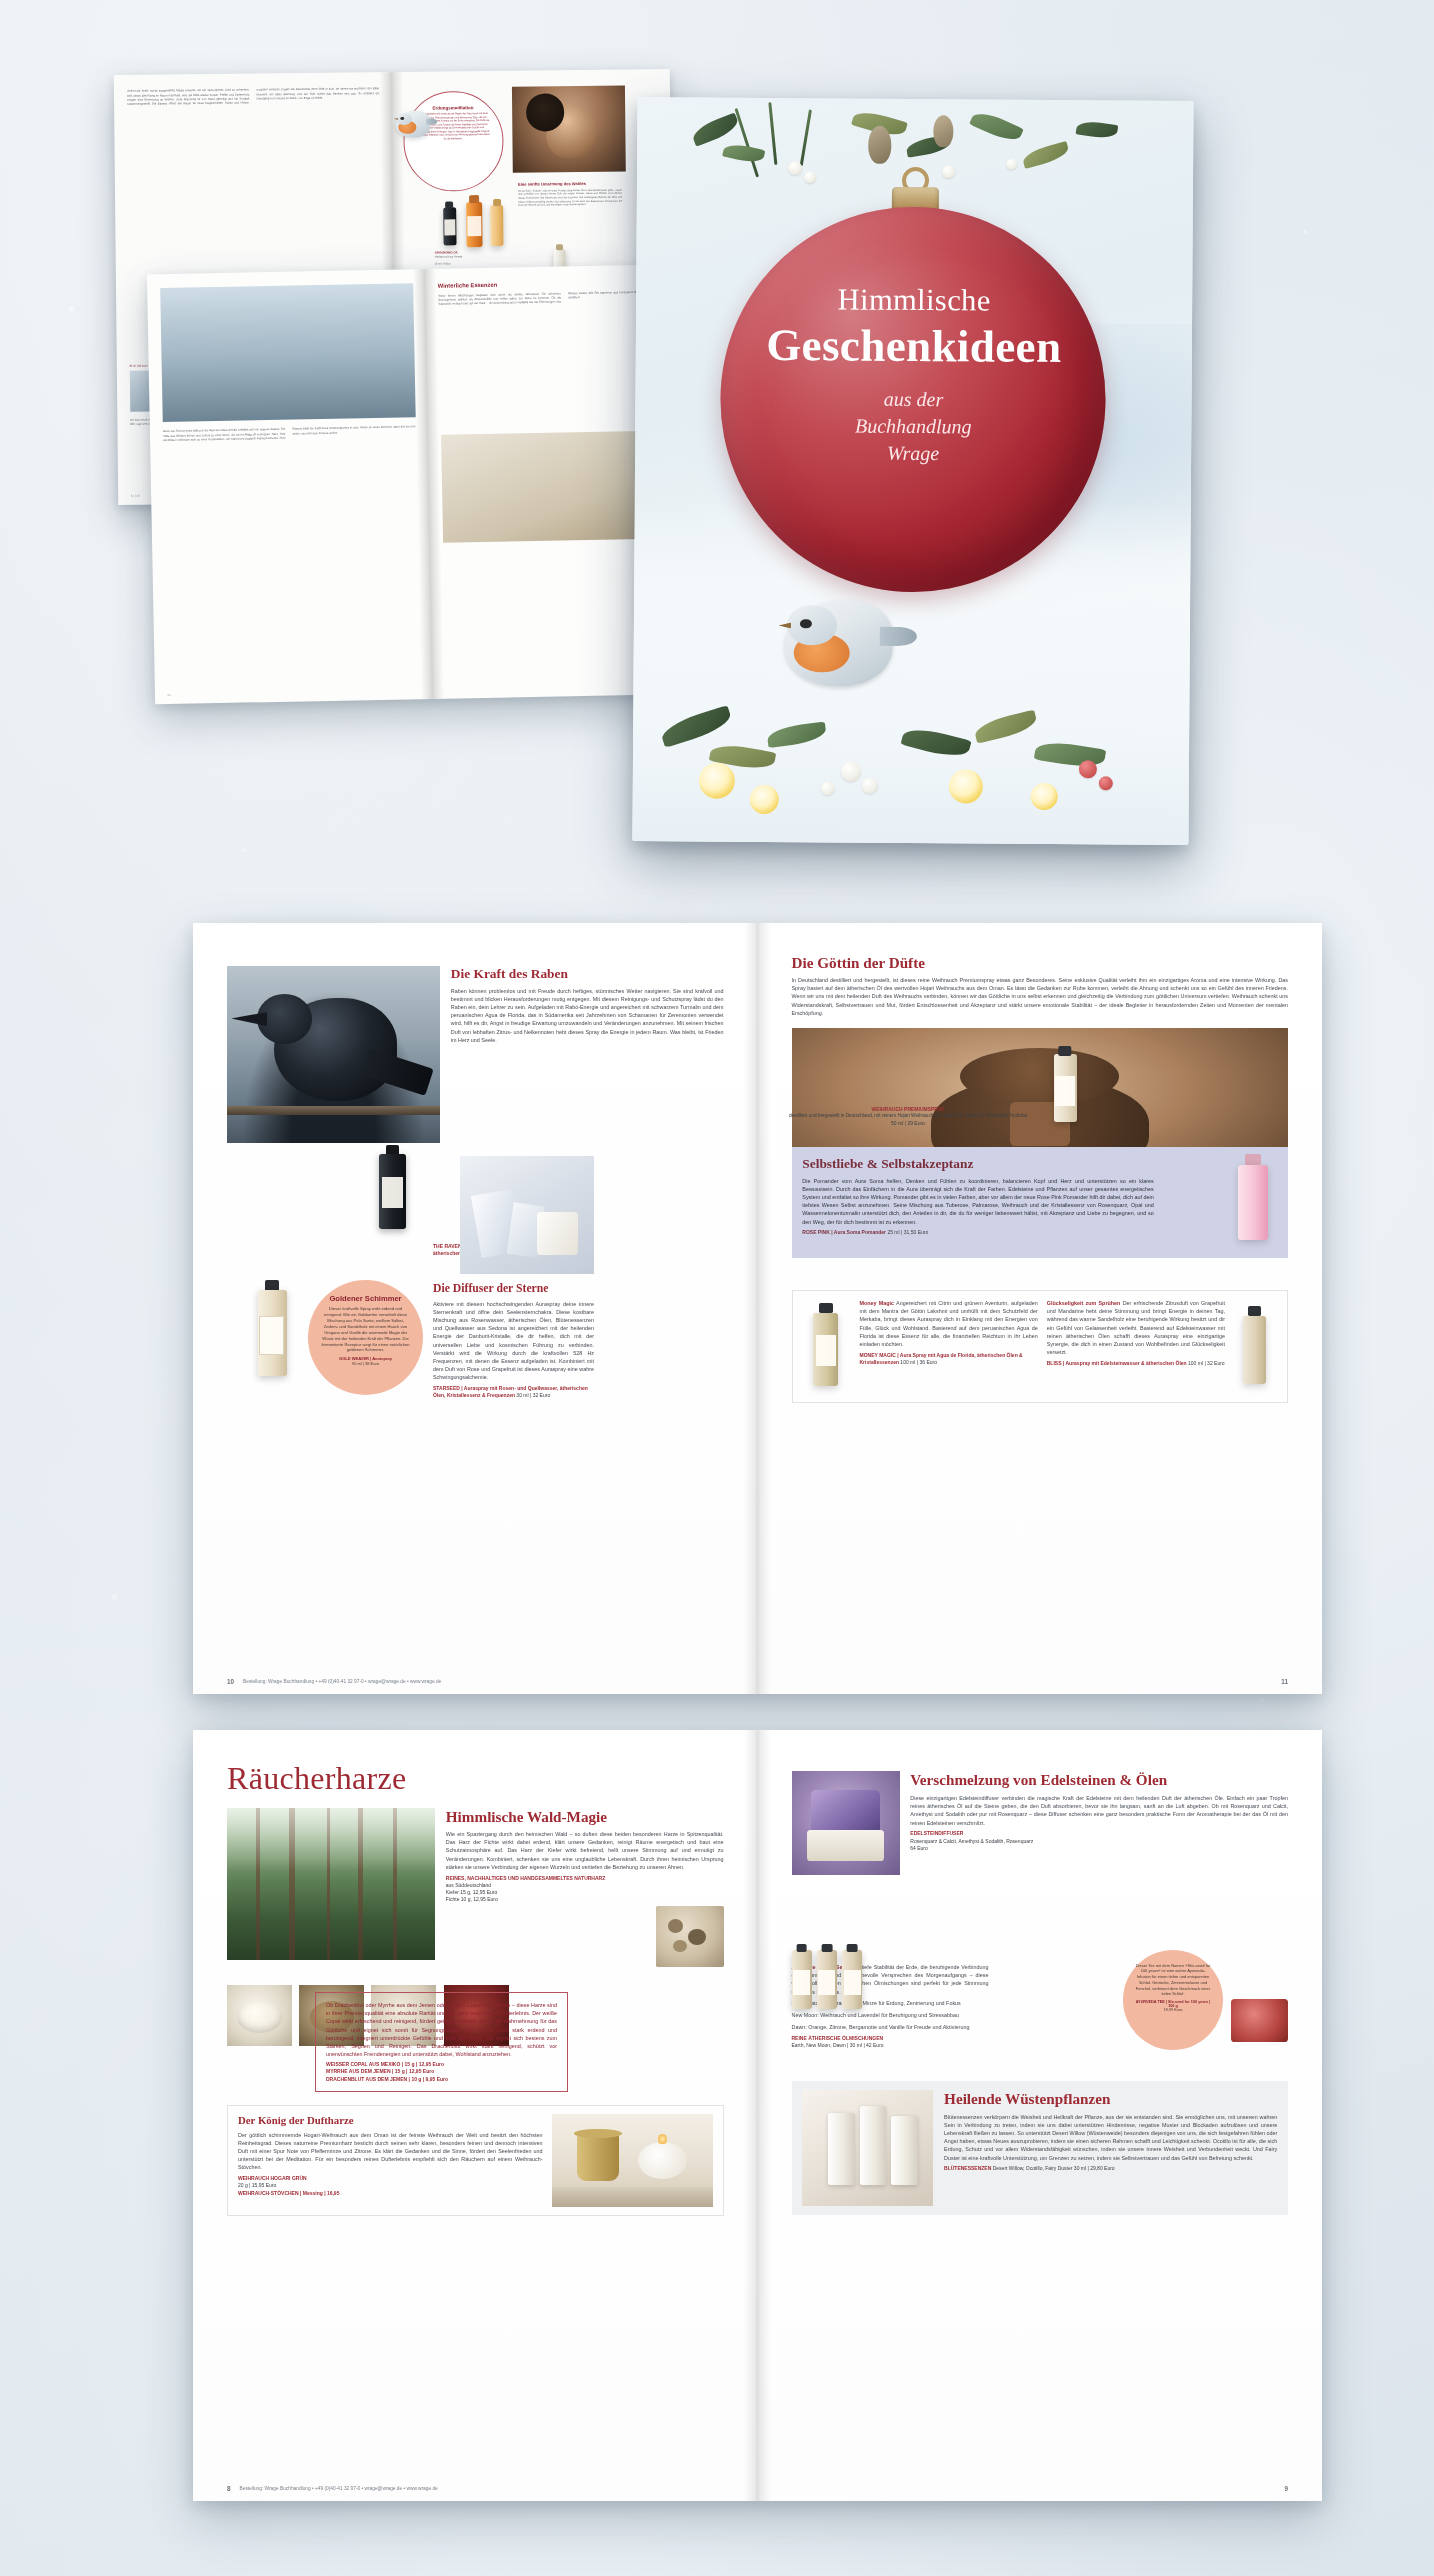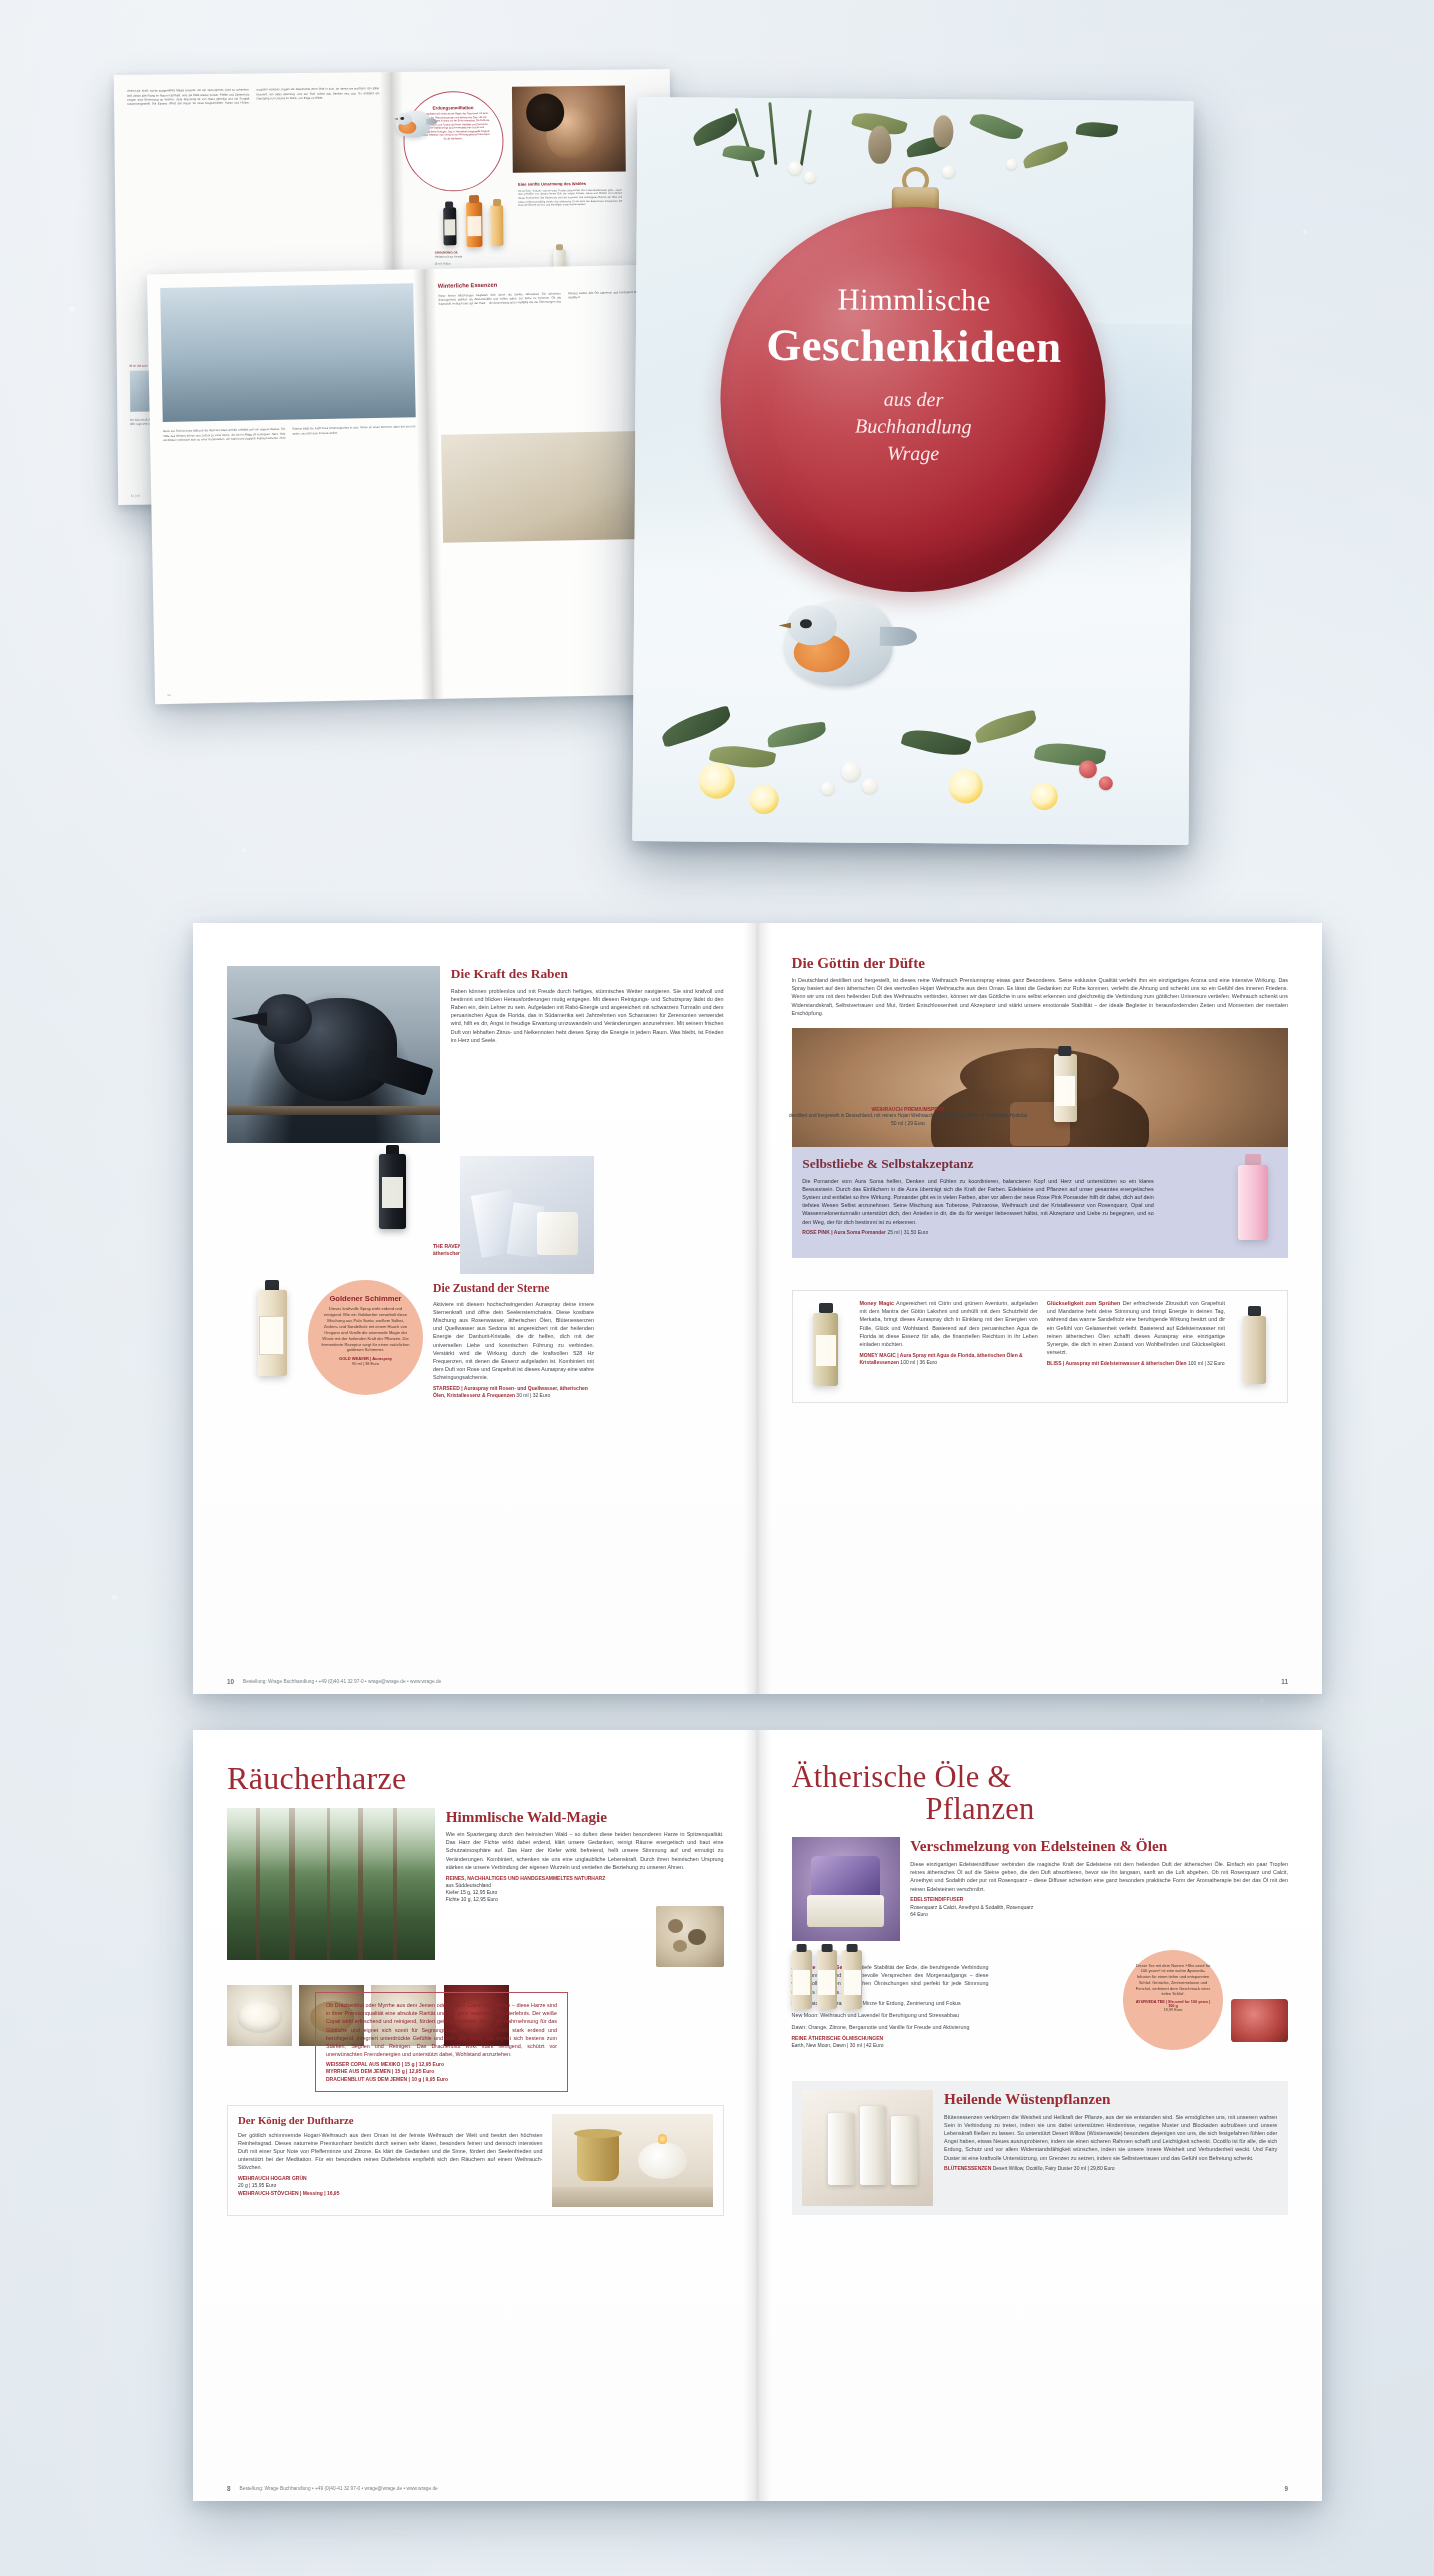--- a/index.html
+++ b/index.html
@@ -400,21 +400,21 @@
           <div style="position:absolute;left:32px;top:30.5px;width:25px;height:39px;background:rgba(255,253,248,.95);border:0.4px solid #ddd3bd;"></div>
         </div>
         <div class="panel-peach" style="position:absolute;left:115px;top:357px;width:115px;height:115px;border-radius:50%;padding:14.3px 12.5px;">
           <div style="font-family:Liberation Sans, sans-serif;font-size:7.6px;color:#8d2230;font-weight:700;text-align:center;">Goldener Schimmer</div>
           <div style="font-size:4.1px;line-height:1.45;color:#4a3a33;text-align:center;margin-top:2.7px;">Dieses kraftvolle Spray wirkt erdend und reinigend. Wie ein Goldwetter verwirbelt diese Mischung aus Palo Santo, weißem Salbei, Zedern- und Sandelholz mit einem Hauch von Oregano und Vanille die wärmende Magie der Wüste mit der heilenden Kraft der Pflanzen. Die fermentierte Rezeptur sorgt für einen natürlichen goldenen Schimmer.</div>
           <div style="font-size:4px;color:#8d2230;font-weight:700;text-align:center;margin-top:2.7px;">GOLD WEAVER | Auraspray</div>
           <div style="font-size:4px;color:#4a3a33;text-align:center;">90 ml | 38 Euro</div>
         </div>
 
         <div style="position:absolute;left:240px;top:359px;width:161px;">
-          <h2 class="sub" style="font-size:11.7px;">Die Zustand der Sterne</h2>
+          <h2 class="sub" style="font-size:11.7px;">Die Diffuser der Sterne</h2>
           <p class="body">Aktiviere mit diesem hochschwingenden Auraspray deine innere Sternenkraft und öffne dein Seelensternchakra. Diese kostbare Mischung aus Rosenwasser, ätherischen Ölen, Blütenessenzen und Quellwasser aus Sedona ist angereichert mit der heilenden Energie der Danburit-Kristalle, die dir helfen, dich mit der universellen Liebe und kosmischen Führung zu verbinden. Verstärkt wird die Wirkung durch die kraftvollen 528 Hz Frequenzen, mit denen die Essenz aufgeladen ist. Kombiniert mit dem Duft von Rose und Grapefruit ist dieses Auraspray eine wahre Schwingungsalchemie.</p>
           <div class="prod">
             <span>STARSEED | Auraspray mit Rosen- und Quellwasser, ätherischen Ölen, Kristallessenz &amp; Frequenzen</span>
             <span class="n">30 ml | 32 Euro</span>
           </div>
         </div>
 
         <div class="footer">
           <span class="num">10</span>
           <span style="margin-left:9px;">Bestellung: Wrage Buchhandlung • +49 (0)40-41 32 97-0 • wrage@wrage.de • www.wrage.de</span>
@@ -574,24 +574,20 @@
           </div>
         </div>
 
         <div class="footer">
           <span class="num">8</span>
           <span style="margin-left:9px;">Bestellung: Wrage Buchhandlung • +49 (0)40-41 32 97-0 • wrage@wrage.de • www.wrage.de</span>
         </div>
       </div>
 
       <div class="pg right">
-        <h1 class="sect" style="font-size:30.5px;">
-          <span>Ätherische Öle &amp;</span>
-          <span class="ind" style="text-indent:134px;">Pflanzen</span>
-        </h1>
 
         <div style="display:flex;gap:10.8px;margin-top:10.8px;">
           <div class="photo im-geode" style="flex:0 0 108px;height:104px;">
             <div style="position:absolute;left:18%;top:18%;width:64%;height:44%;border-radius:5.4px;background:linear-gradient(140deg,#b9a3d4,#7d67a8 60%,#544080);"></div>
             <div style="position:absolute;left:14%;top:56%;width:72%;height:30%;border-radius:3.6px;background:linear-gradient(180deg,#f6f3ec,#ddd6c6);"></div>
           </div>
           <div style="flex:1;">
             <h2 class="sub big" style="line-height:1.2;">Verschmelzung von Edelsteinen &amp; Ölen</h2>
             <p class="body">Diese einzigartigen Edelsteindiffuser verbinden die magische Kraft der Edelsteine mit dem heilenden Duft der ätherischen Öle. Einfach ein paar Tropfen reines ätherisches Öl auf die Steine geben, die den Duft absorbieren, bevor sie ihn langsam, sanft an die Luft abgeben. Ob mit Rosenquarz und Calcit, Amethyst und Sodalith oder pur mit Rosenquarz – diese Diffuser schenken eine ganz besonders praktische Form der Aromatherapie bei der das Öl mit den reinen Edelsteinen verschmilzt.</p>
             <div class="prod">

